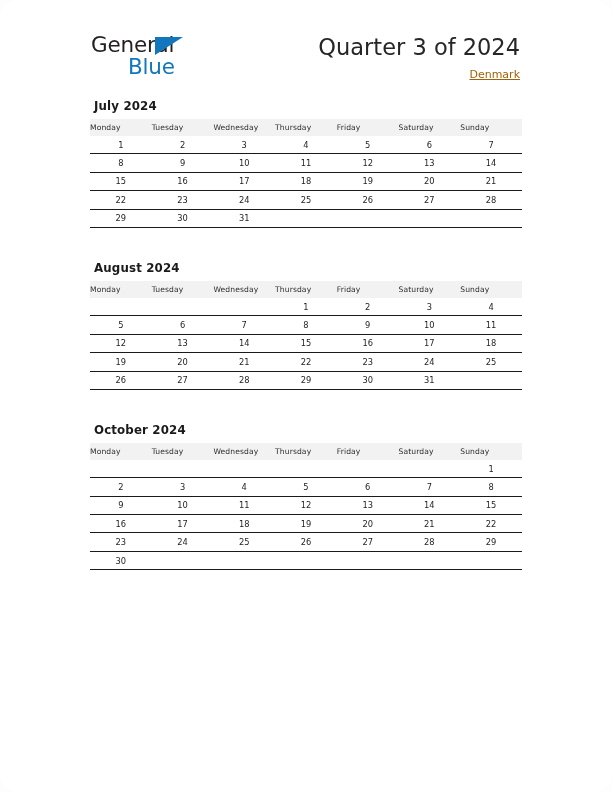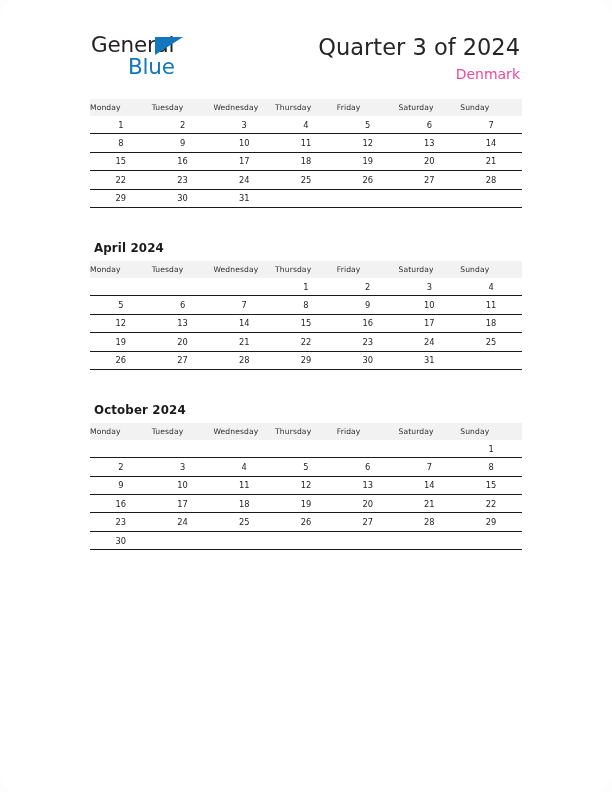--- a/index.html
+++ b/index.html
@@ -81,26 +81,27 @@
     text-align: right;
   }
   .quarter-title {
     font-size: 22.5px;
     font-weight: 400;
     color: #262626;
     line-height: 27px;
     white-space: nowrap;
   }
   .country-subtitle {
-    font-size: 14px;
+    font-size: 11px;
     font-weight: 400;
-    color: #ec4899;
+    color: #a16207;
     line-height: 21px;
     margin-top: 3px;
     white-space: nowrap;
+    text-decoration: underline;
   }
 
   
   .months {
     position: absolute;
     left: 90px;
     top: 99px;
     width: 432px;
   }
   .month-block {
@@ -164,20 +165,21 @@
 
     <div class="title-block">
       <div class="quarter-title">Quarter 3 of 2024</div>
       <div class="country-subtitle">Denmark</div>
     </div>
 
   </div>
 
   <div class="months" id="months-container">
       <div class="month-block">
+        <div class="month-title">July 2024</div>
         <table class="cal">
           <thead>
             <tr>
               <th>Monday</th>
               <th>Tuesday</th>
               <th>Wednesday</th>
               <th>Thursday</th>
               <th>Friday</th>
               <th>Saturday</th>
               <th>Sunday</th>
@@ -226,21 +228,21 @@
               <td>31</td>
               <td></td>
               <td></td>
               <td></td>
               <td></td>
             </tr>
           </tbody>
         </table>
       </div>
       <div class="month-block">
-        <div class="month-title">April 2024</div>
+        <div class="month-title">August 2024</div>
         <table class="cal">
           <thead>
             <tr>
               <th>Monday</th>
               <th>Tuesday</th>
               <th>Wednesday</th>
               <th>Thursday</th>
               <th>Friday</th>
               <th>Saturday</th>
               <th>Sunday</th>

